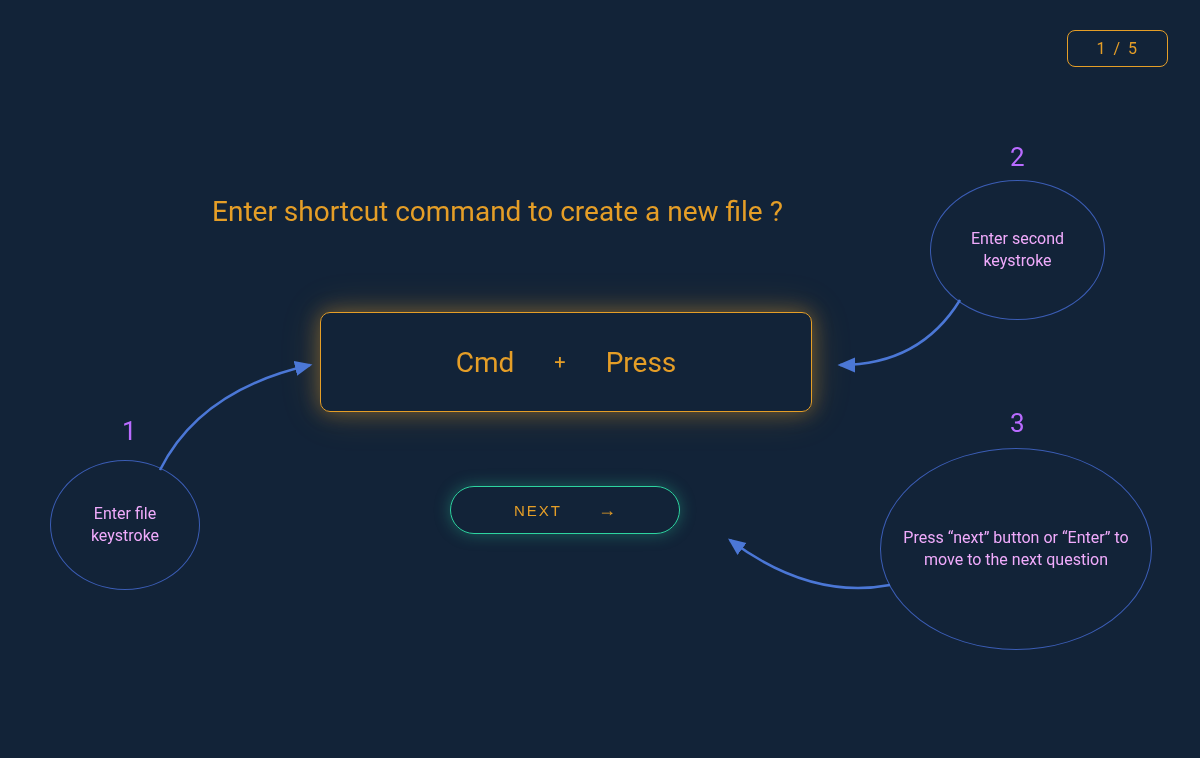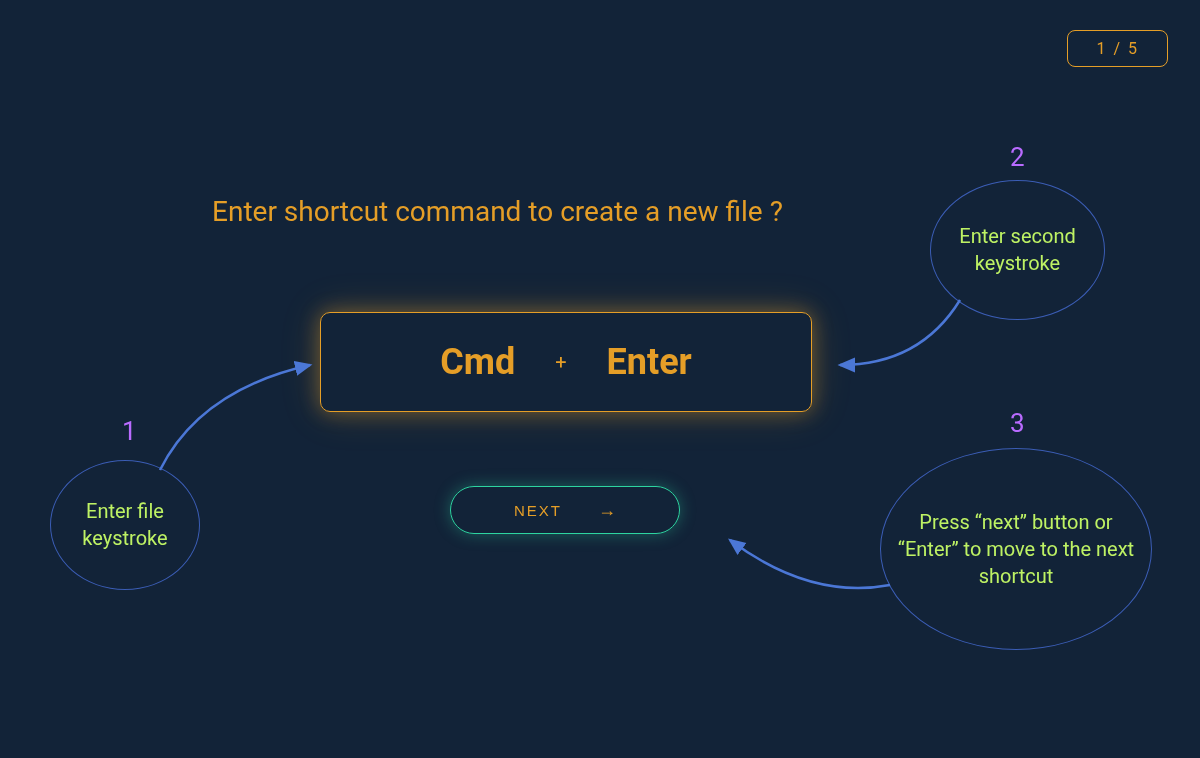--- a/index.html
+++ b/index.html
@@ -41,22 +41,22 @@
       border: 1.5px solid #e59e27;
       border-radius: 10px;
       display: flex;
       align-items: center;
       justify-content: center;
       gap: 40px;
       box-shadow: 0 0 20px rgba(229, 158, 39, 0.4), 0 0 40px rgba(229, 158, 39, 0.2);
     }
     .key {
       color: #e59e27;
-      font-size: 36px;
-      font-weight: 700;
+      font-size: 28px;
+      font-weight: 400;
       text-align: center;
     }
     .plus {
       color: #e59e27;
       font-size: 20px;
       font-weight: 400;
     }
     .next-button {
       position: absolute;
       top: 486px;
@@ -92,22 +92,22 @@
       position: absolute;
       border: 1.5px solid #3b5db5;
       border-radius: 50%;
       display: flex;
       align-items: center;
       justify-content: center;
       text-align: center;
       padding: 12px;
     }
     .callout-text {
-      color: #bef264;
-      font-size: 20px;
+      color: #f0abfc;
+      font-size: 16px;
       line-height: 1.35;
     }
     
     .num-1 { top: 416px; left: 122px; }
     .circle-1 { top: 460px; left: 50px; width: 150px; height: 130px; }
     
     .num-2 { top: 142px; left: 1010px; }
     .circle-2 { top: 180px; left: 930px; width: 175px; height: 140px; }
     
     .num-3 { top: 408px; left: 1010px; }
@@ -118,41 +118,41 @@
 </head>
 <body>
 
 <div class="progress-badge">1 / 5</div>
 
 <div class="question">Enter shortcut command to create a new file ?</div>
 
 <div class="shortcut-input">
   <span class="key">Cmd</span>
   <span class="plus">+</span>
-  <span class="key">Enter</span>
+  <span class="key">Press</span>
 </div>
 
 <button class="next-button">
   <span class="next-label">NEXT</span>
   <span class="arrow-right">→</span>
 </button>
 
 <div class="callout-number num-1">1</div>
 <div class="callout-circle circle-1">
   <span class="callout-text">Enter file keystroke</span>
 </div>
 
 <div class="callout-number num-2">2</div>
 <div class="callout-circle circle-2">
   <span class="callout-text">Enter second keystroke</span>
 </div>
 
 <div class="callout-number num-3">3</div>
 <div class="callout-circle circle-3">
-  <span class="callout-text">Press “next” button or “Enter” to move to the next shortcut</span>
+  <span class="callout-text">Press “next” button or “Enter” to move to the next question</span>
 </div>
 
 <svg class="arrow-svg" style="top:350px; left:150px;" width="180" height="130" viewBox="0 0 180 130">
   <defs>
     <marker id="ah1" markerWidth="8" markerHeight="8" refX="6" refY="3" orient="auto">
       <path d="M0,0 L7,3 L0,6 Z" fill="#4b77d6"></path>
     </marker>
   </defs>
   <path d="M 10 120 Q 50 40 160 15" stroke="#4b77d6" stroke-width="2.5" fill="none" marker-end="url(#ah1)"></path>
 </svg>

